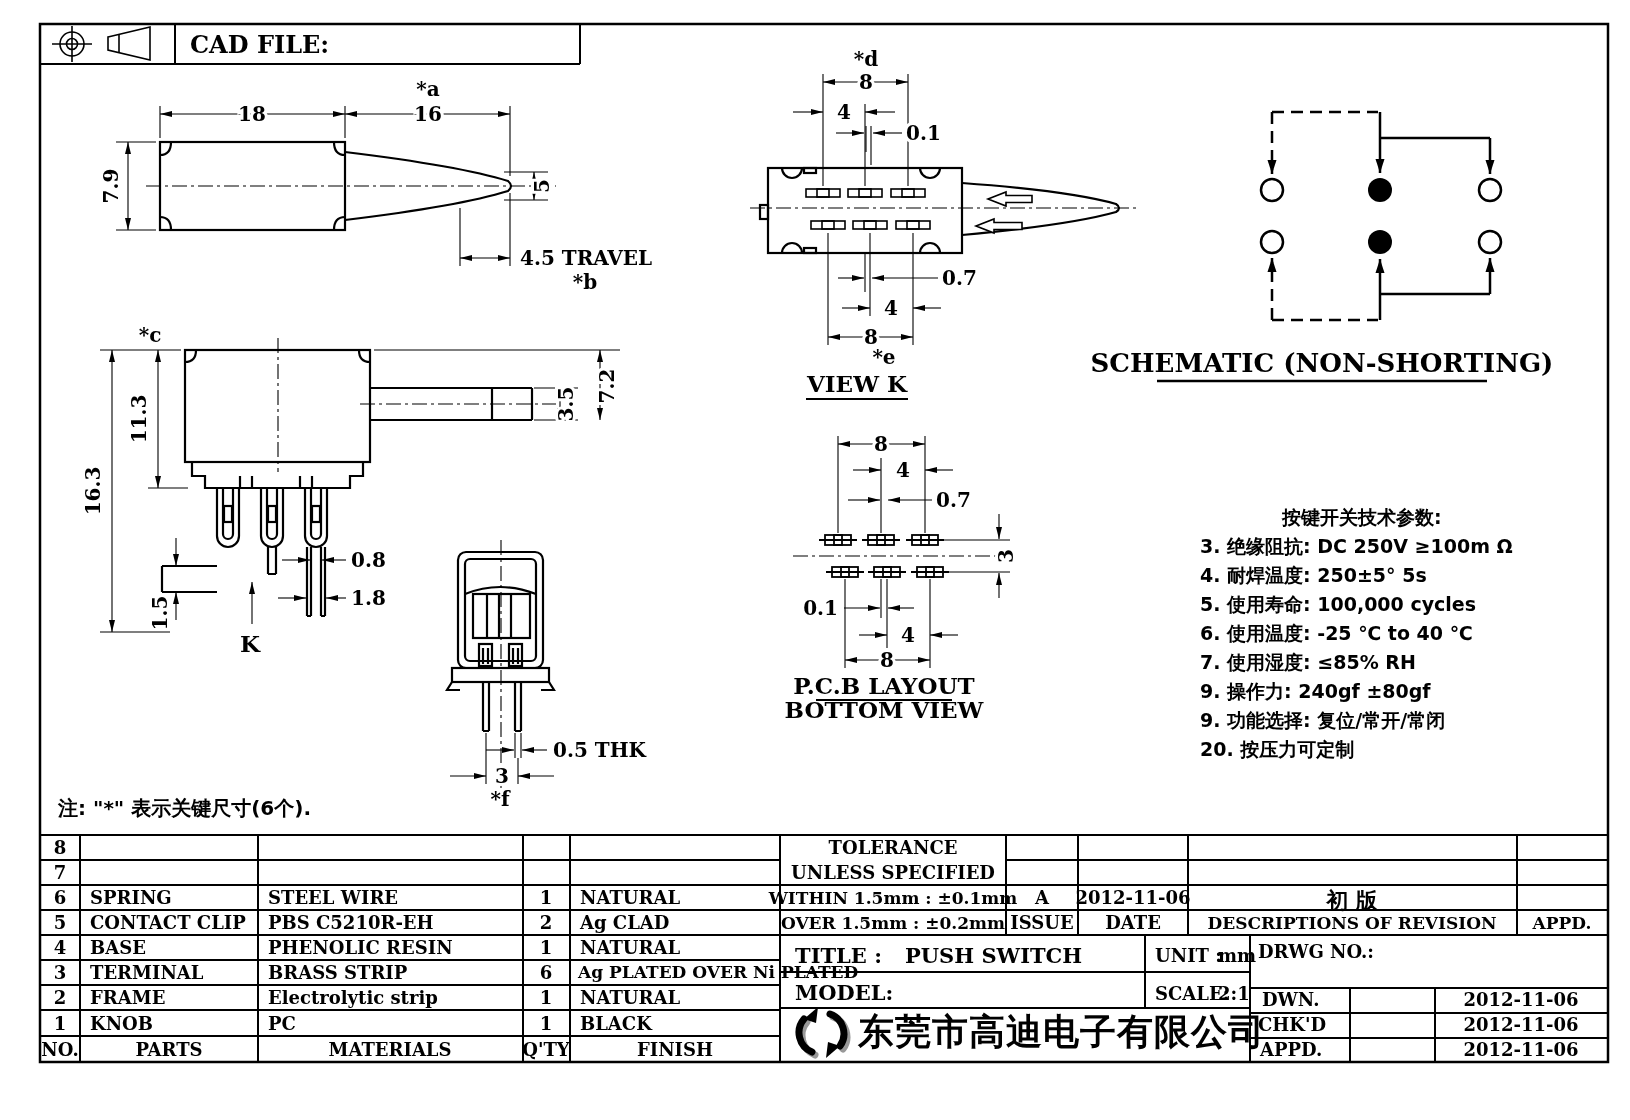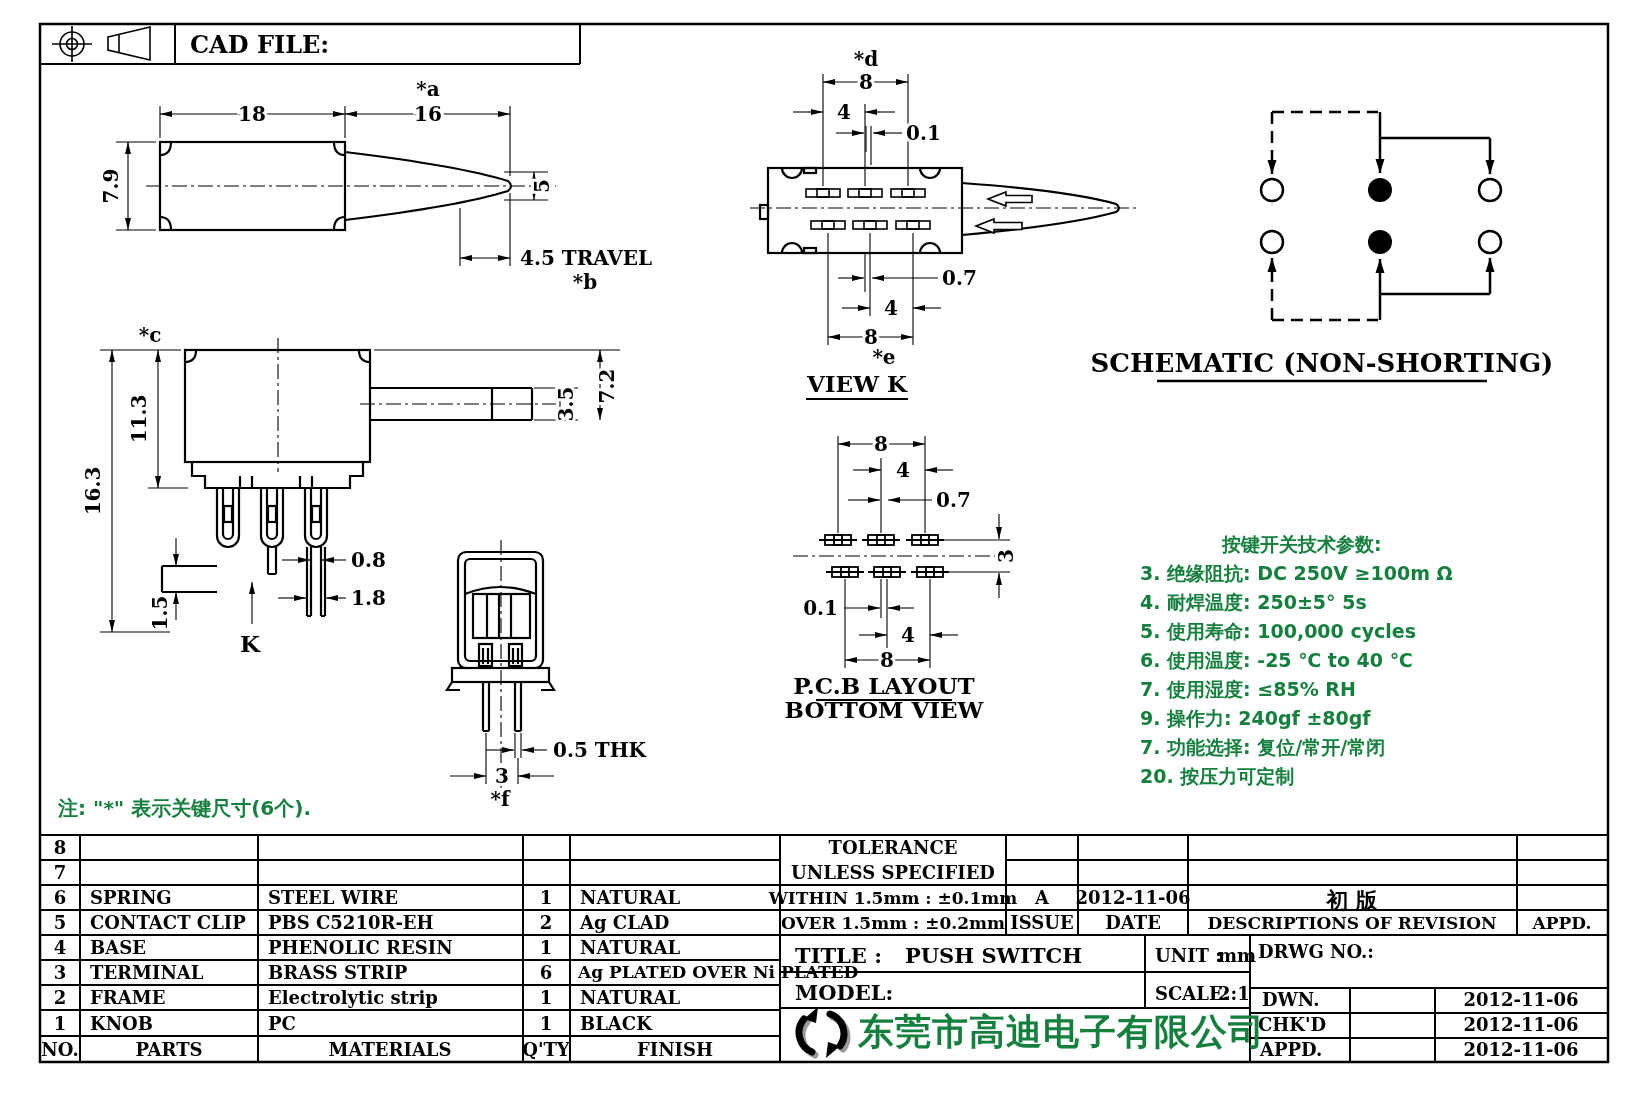--- a/index.html
+++ b/index.html
@@ -1,28 +1,28 @@
 <!DOCTYPE html>
 <html><head>
 <meta charset="utf-8">
 <style>
   html,body{margin:0;padding:0;background:#fff;}
   .sheet{position:relative;width:1630px;height:1120px;background:#fff;overflow:hidden;
-         font-family:"Liberation Sans",sans-serif;color:#15803d;}
+         font-family:"Liberation Sans",sans-serif;color:#000000;}
   svg text{fill:#000;}
   .d{font:bold 20px "DejaVu Serif",serif;paint-order:stroke;stroke:#fff;stroke-width:6px;}
   .dl{font:bold 23px "DejaVu Serif",serif;}
   .hd{font:bold 24px "DejaVu Serif",serif;}
   .st{font:bold 26px "DejaVu Serif",serif;}
   .tt{font:bold 18px "DejaVu Serif",serif;}
   .ts{font:bold 17px "DejaVu Serif",serif;}
   .tb{font:bold 21px "DejaVu Serif",serif;}
   .cjk{font:bold 22px "DejaVu Sans",sans-serif;}
   .ov{position:absolute;}
-  .specs{left:1140px;top:503px;width:370px;font:bold 19px "DejaVu Sans",sans-serif;line-height:29px;white-space:nowrap;margin-top:27px;}
+  .specs{left:1200px;top:503px;width:370px;font:bold 19px "DejaVu Sans",sans-serif;line-height:29px;white-space:nowrap;}
   .specs .t{padding-left:82px;}
   .note{left:58px;top:795px;font:bold 20px "DejaVu Sans",sans-serif;}
   .company{left:858px;top:1006px;width:386px;font:bold 36px "DejaVu Sans",sans-serif;
            letter-spacing:1px;text-align:center;line-height:52px;white-space:nowrap;}
 </style>
 </head>
 <body>
 
 <div class="sheet">
 
@@ -439,19 +439,19 @@
 <div class="ov note">注: "*"  表示关键尺寸(6个).</div>
 
 <div class="ov specs">
   <div class="t">按键开关技术参数:</div>
   <div>3.  绝缘阻抗: DC 250V  ≥100m Ω</div>
   <div>4.  耐焊温度: 250±5°   5s</div>
   <div>5.  使用寿命: 100,000 cycles</div>
   <div>6.  使用温度: -25 ℃  to 40 ℃</div>
   <div>7.  使用湿度:  ≤85% RH</div>
   <div>9.  操作力: 240gf  ±80gf</div>
-  <div>7.  功能选择: 复位/常开/常闭</div>
+  <div>9.  功能选择: 复位/常开/常闭</div>
   <div>20.  按压力可定制</div>
 </div>
 
 <div class="ov company">东莞市高迪电子有限公司</div>
 
 </div>
 
 </body></html>

